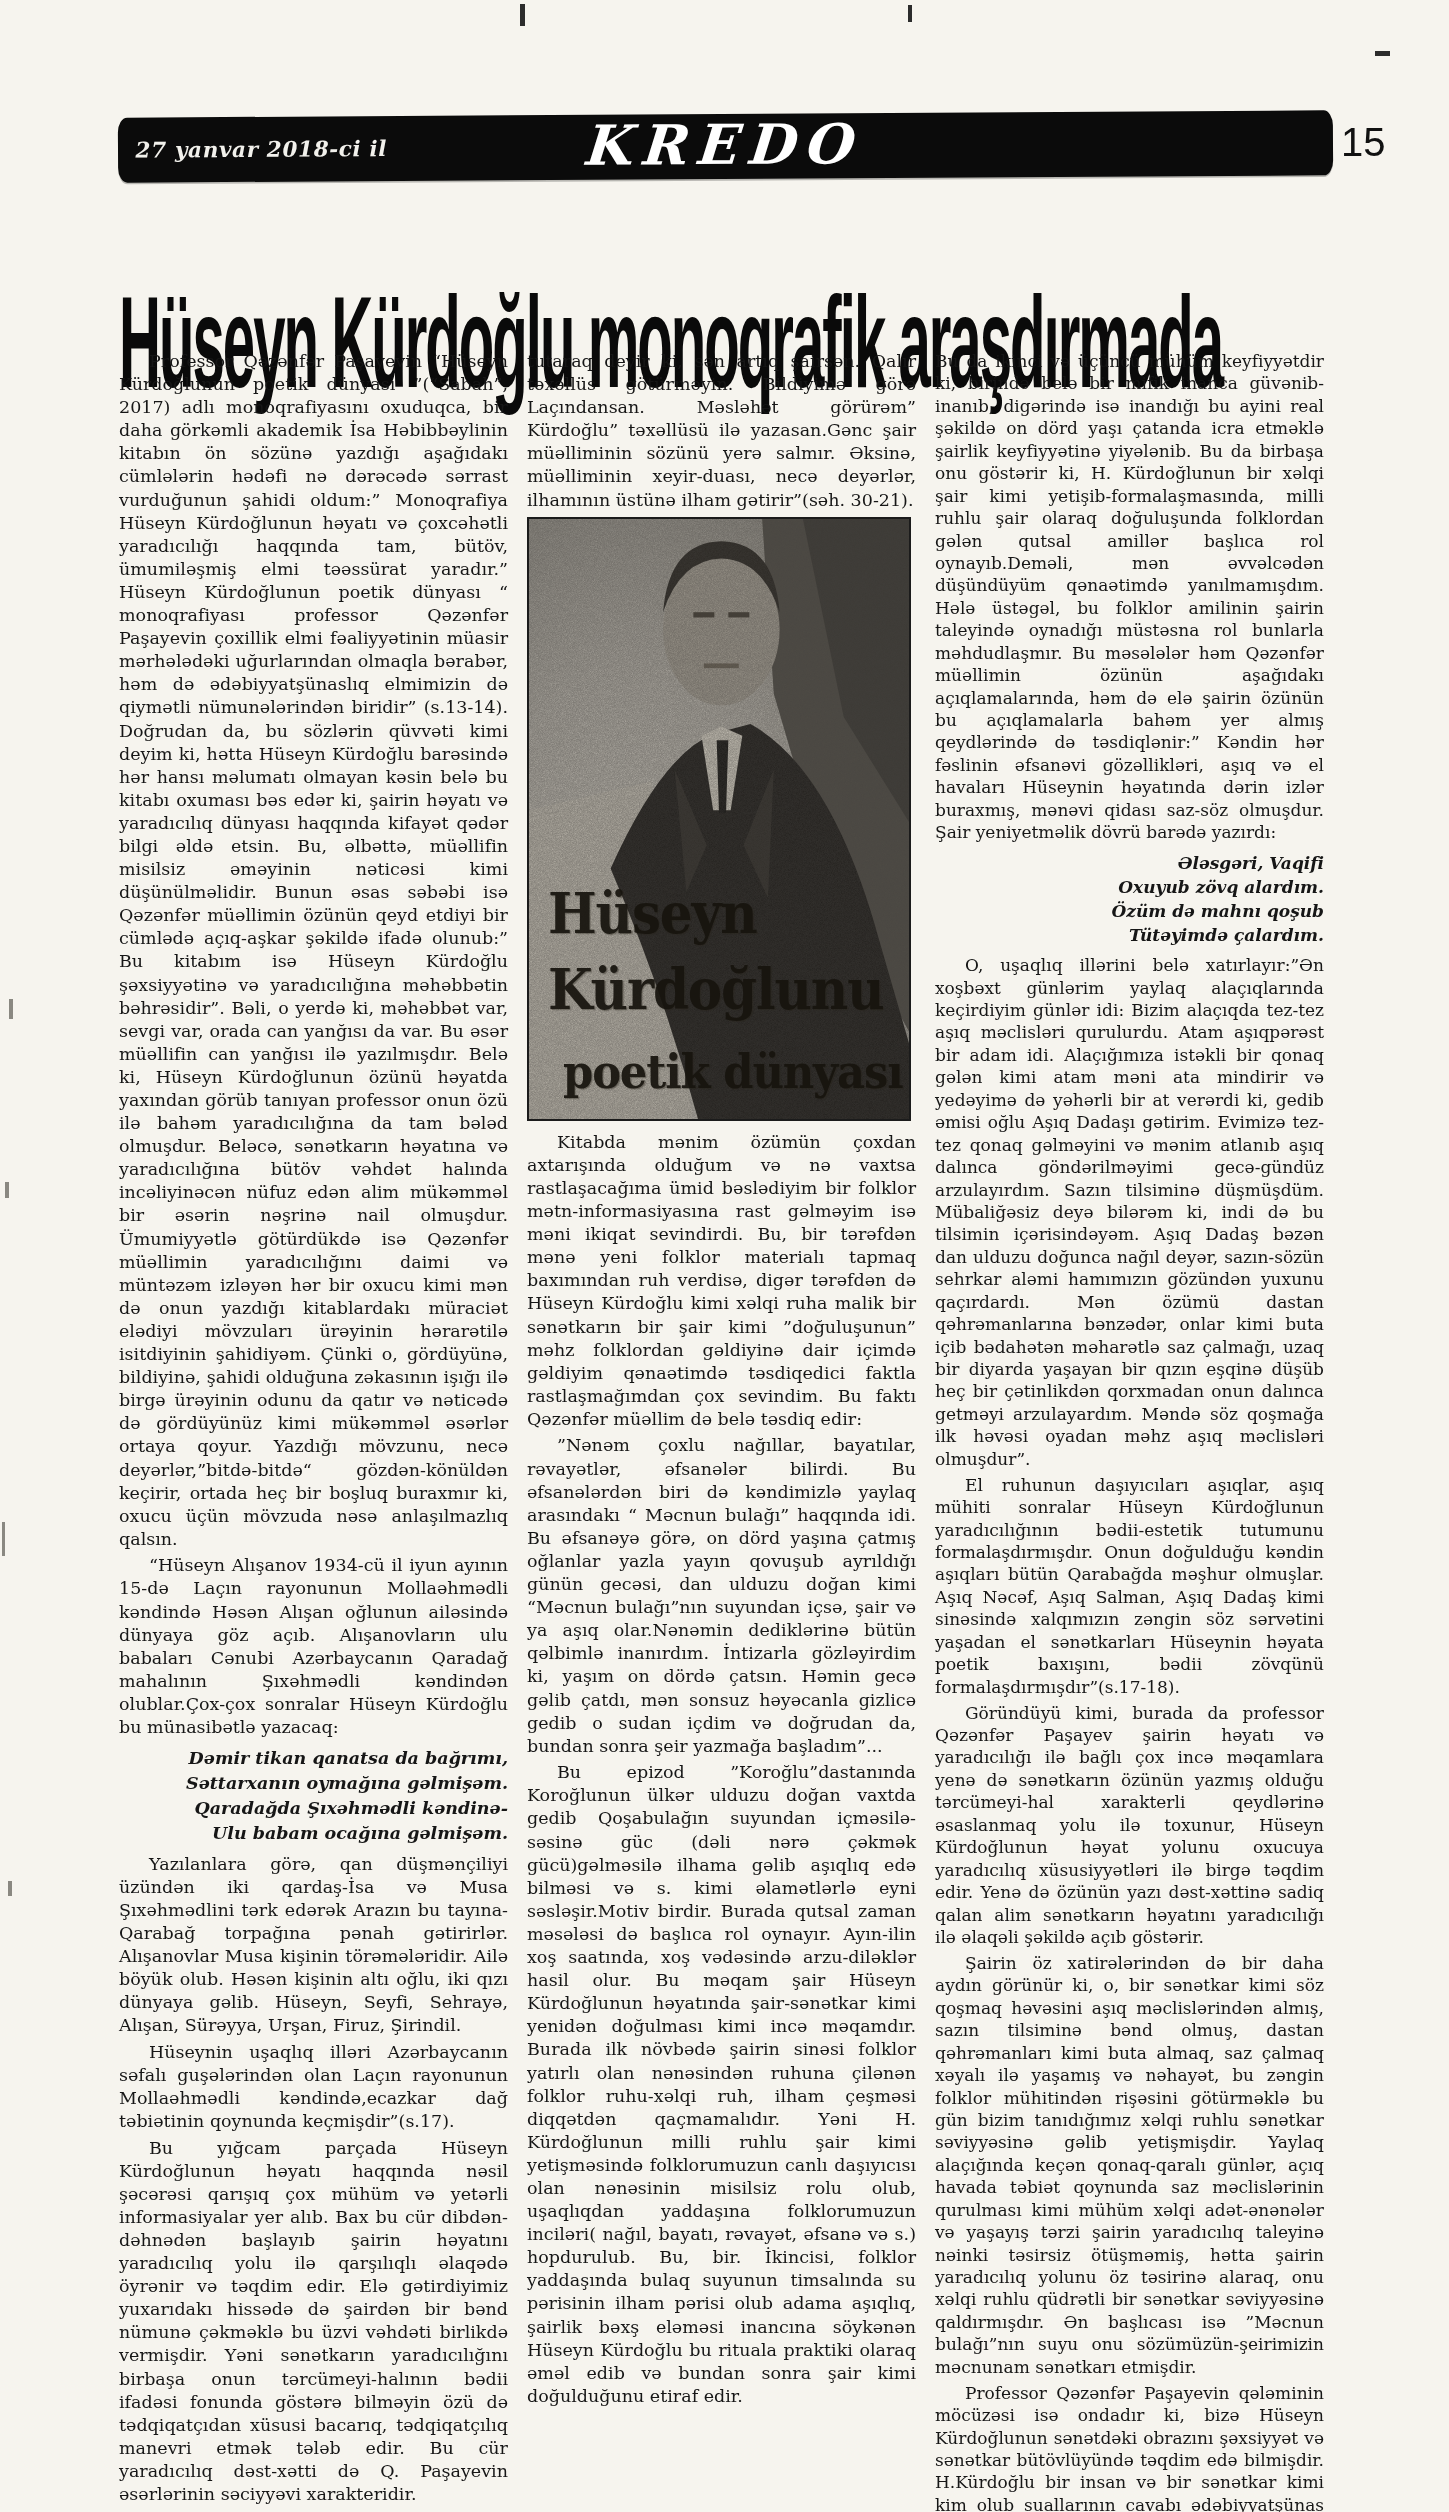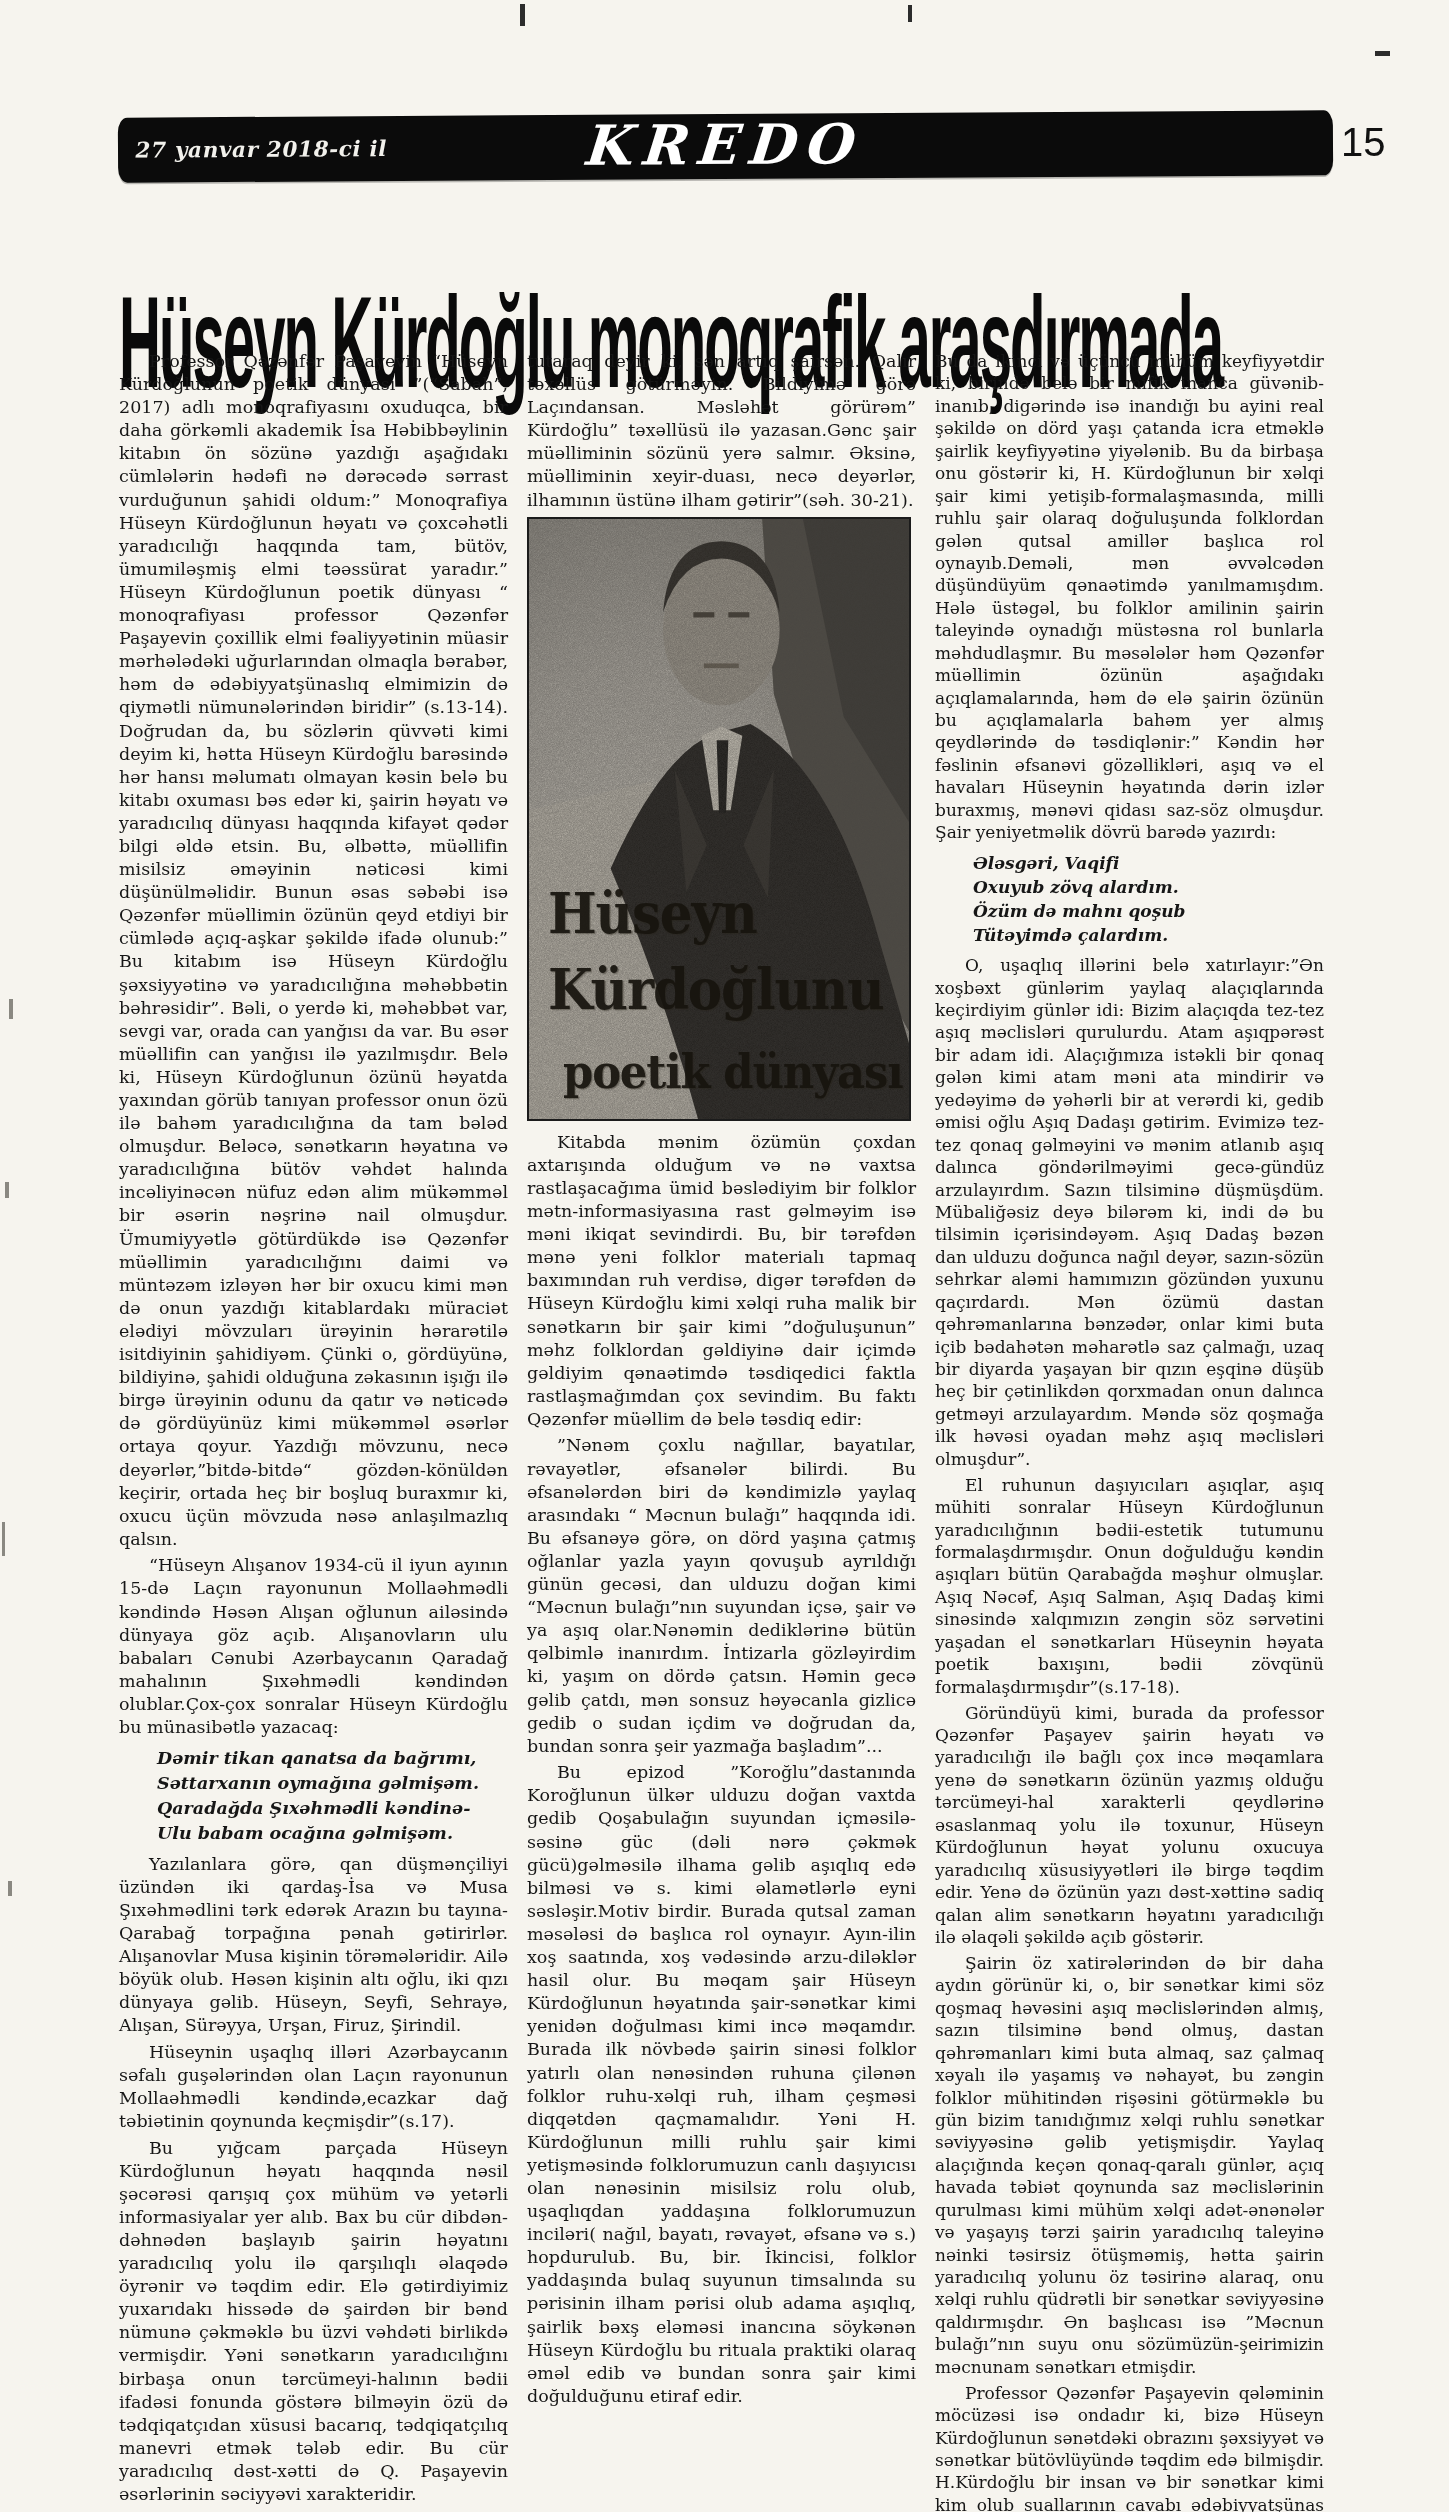--- a/index.html
+++ b/index.html
@@ -43,21 +43,21 @@
     text-justify:inter-word;color:#161616;
   }
   #col1{left:119px;}
   #col2{left:527px;}
   #col3{left:935px;font-size:17px;}
   .col p{margin:0 0 3.5px 0;}
   .col p.indent{text-indent:30px;}
   .col p.flow{text-indent:0;}
   .col p.verse{
     font-style:italic;font-weight:bold;white-space:pre-line;
-    text-align:left;margin:7px 0 7px 38px;text-indent:0;line-height:1.42;
+    text-align:right;margin:7px 0 7px 38px;text-indent:0;line-height:1.42;
   }
   
   .photo{
     position:relative;width:380px;height:600px;
     border:2.3px solid #1b1b1b;margin:5.8px 0 9.3px 0;
     overflow:hidden;background:#b7b3aa;
   }
   .photo svg{display:block;width:100%;height:100%;}
   .caption-line{
     position:absolute;font-family:"DejaVu Serif", serif;font-weight:bold;

